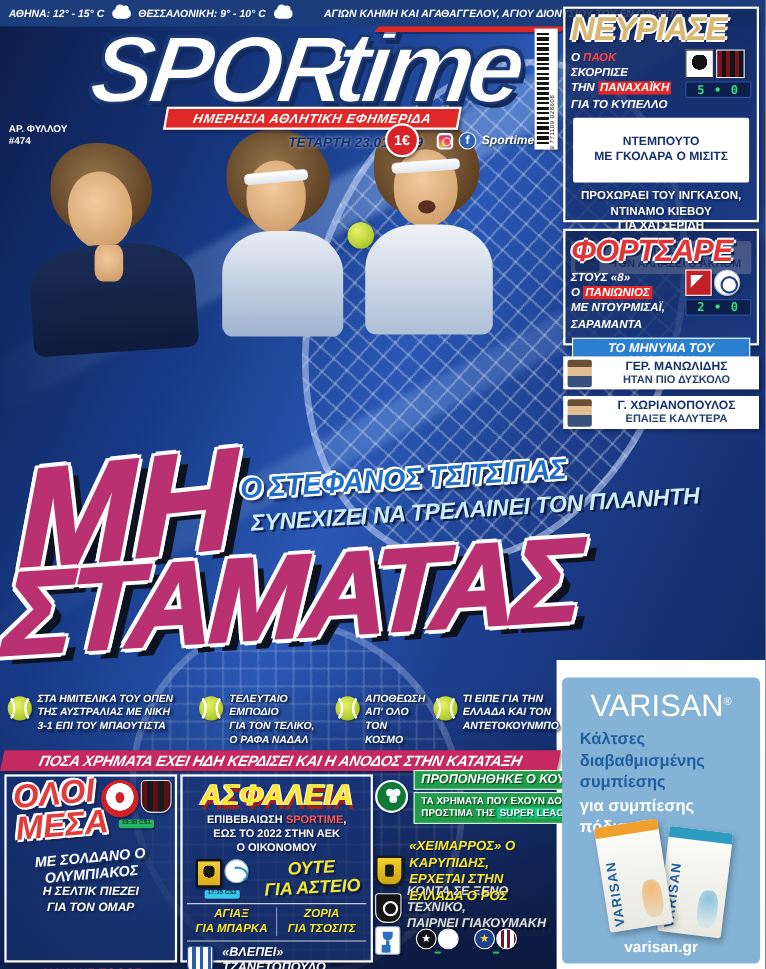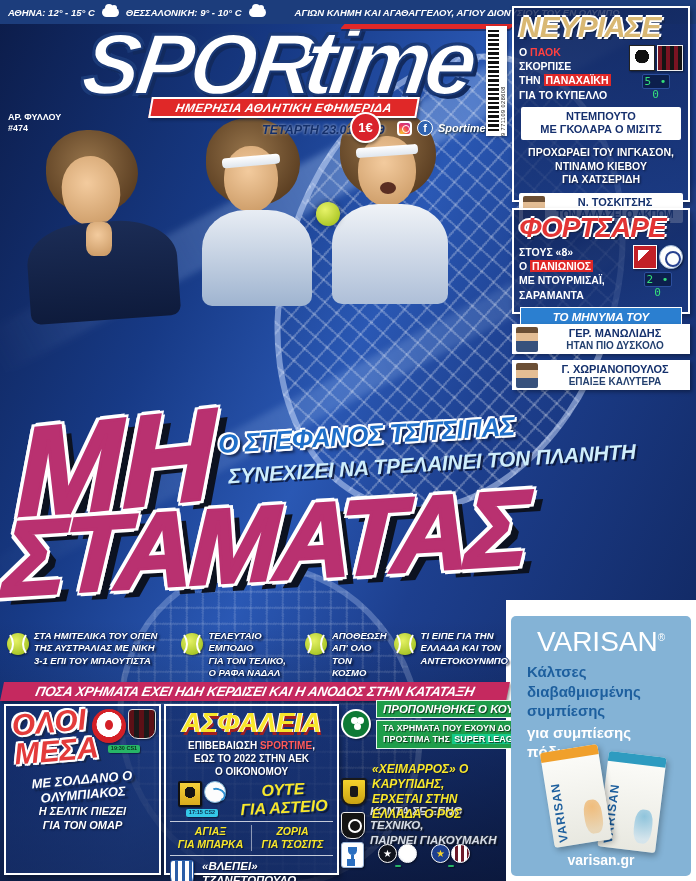--- a/index.html
+++ b/index.html
@@ -81,28 +81,28 @@
   .panel{position:absolute;left:0;width:178px;border:2px solid #fff;
          background:linear-gradient(160deg,rgba(16,34,84,.82),rgba(27,58,130,.78));
          box-shadow:2px 3px 5px rgba(0,0,0,.35);}
   .p1{top:6px;height:196px;padding:2px 5px;}
   .p2{top:208px;height:106px;padding:2px 5px;}
   .side-title-gold{font-size:30px;font-weight:700;font-style:italic;color:#d9b873;letter-spacing:-1px;
       text-shadow:-2px 0 #fff,2px 0 #fff,0 -2px #fff,0 2px #fff,3px 3px 0 #14264f;}
   .side-title-red{font-size:28px;font-weight:700;font-style:italic;color:#e23434;letter-spacing:-1px;
       text-shadow:-2px 0 #fff,2px 0 #fff,0 -2px #fff,0 2px #fff,3px 3px 0 #14264f;}
   .side-cols{display:flex;justify-content:space-between;margin-top:1px;}
-  .side-lines{font-size:10.5px;font-weight:700;color:#fff;line-height:1.35;}
+  .side-lines{font-size:10.5px;font-weight:700;color:#fff;line-height:1.35;font-style:italic;}
   .teamred{color:#ff4040;}
   .teambox{background:#e02828;color:#fff;padding:0 2px;}
   .logo-pair{display:flex;gap:2px;align-items:flex-start;}
-  .scorechip{margin:3px auto 0;width:28px;height:15px;background:#0c1f4d;border:1px solid #2c4f9e;border-radius:2px;
-      color:#35e07a;font-size:11px;font-weight:400;text-align:center;line-height:13px;letter-spacing:1px;
+  .scorechip{margin:3px auto 0;width:60px;height:15px;background:#0c1f4d;border:1px solid #2c4f9e;border-radius:2px;
+      color:#35e07a;font-size:11px;font-weight:700;text-align:center;line-height:13px;letter-spacing:1px;
       font-family:"DejaVu Sans Mono",monospace;}
-  .whitebox{margin:5px 2px 0;background:#fff;border-radius:2px;padding:3px 2px;
+  .whitebox{margin:5px 2px 0;background:#fff;border-radius:2px;padding:16px 2px;
       color:#16306e;font-size:11px;font-weight:700;text-align:center;line-height:1.25;white-space:pre-line;}
   .sidenote{margin-top:6px;color:#fff;font-size:10.5px;font-weight:700;text-align:center;line-height:1.3;
       white-space:pre-line;text-shadow:1px 1px 2px #0a1638;}
   .bluebanner{margin:5px 1px 0;background:#2b7fd0;border:1px solid #fff;padding:3px 2px;
       color:#fff;font-size:11.5px;font-weight:700;font-style:italic;text-align:center;}
   .person{position:absolute;left:0;width:178px;height:30px;background:#fff;display:flex;align-items:center;
       gap:6px;padding:2px 4px;box-shadow:2px 2px 4px rgba(0,0,0,.35);}
   .person.inpanel{position:static;width:auto;margin:6px 0 0;box-shadow:none;border-radius:2px;}
   .mug{width:22px;height:25px;border-radius:2px;flex:0 0 auto;
       background:linear-gradient(180deg,#6b4f35 0 26%,#e3bd94 26% 58%,#37517c 58% 100%);}

